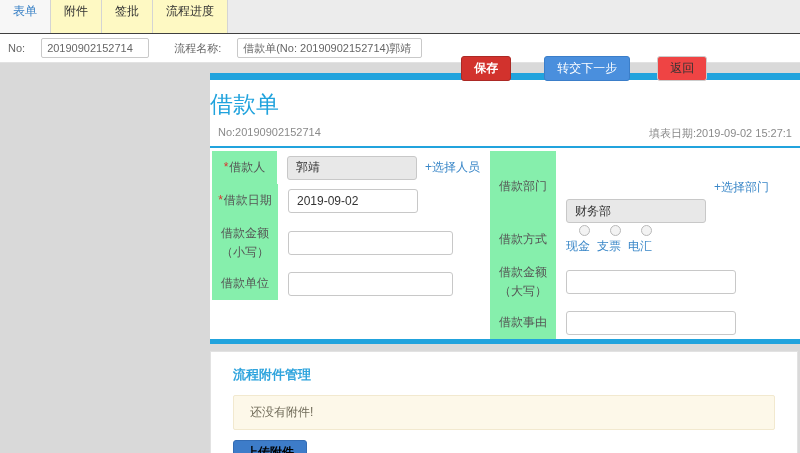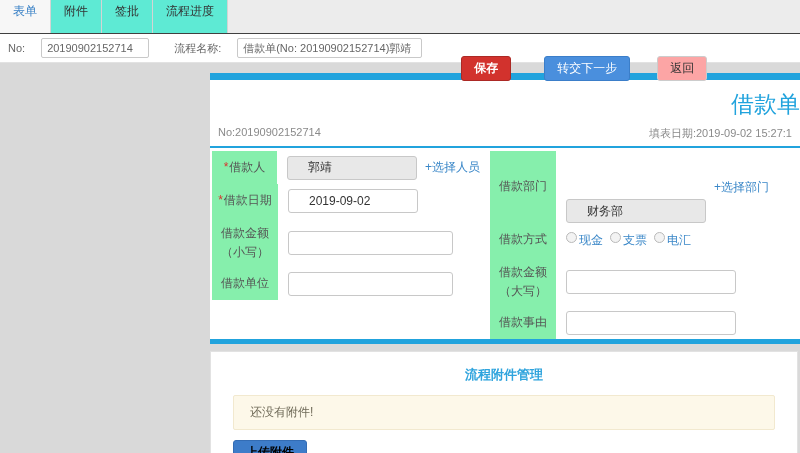--- a/index.html
+++ b/index.html
@@ -4,66 +4,66 @@
 <style>
   * { box-sizing: border-box; margin: 0; padding: 0; }
   html,body { width:800px; height:453px; overflow:hidden; }
   body {
     font-family:"Liberation Sans","DejaVu Sans",sans-serif;
     font-size:12px; color:#555; background:#d9d9d9; position:relative;
   }
   
   .tabbar { height:34px; background:#ececec; border-bottom:1px solid #404040; display:flex; }
   .tab { min-width:46px; padding:0 13px; line-height:22px; text-align:center;
-         font-size:12px; color:#333; border-right:1px solid #d4d4d4; cursor:pointer; background:#5eead4;}
+         font-size:12px; color:#333; border-right:1px solid #d4d4d4; cursor:pointer; background:#fef9c3;}
   .tab.active { background:#f7f7f7; color:#3981c6; }
   
   .toolbar { height:29px; background:#fff; border-bottom:1px solid #e2e2e2;
              display:flex; align-items:center; padding:0 8px;gap:11px; }
   .toolbar label { font-size:11px; color:#666; margin-right:5px; white-space:nowrap; }
   .toolbar input { height:20px; border:1px solid #c9c9c9; border-radius:2px;
                    font-size:11px; color:#666; padding:0 5px; font-family:inherit; }
   .inp-no { width:108px; margin-right:14px; }
   .inp-name { width:185px; }
   .btn { font-size:12px; border-radius:3px; padding:3px 12px; cursor:pointer; border:1px solid transparent;
          font-family:inherit; white-space:nowrap;margin-top:40px; }
   .btn-save { background:#d2322d; border-color:#ac2925; color:#fff; margin-left:28px; font-weight:bold;}
   .btn-next { background:#4a8fdd; border-color:#3b7ec9; color:#fff; margin-left:22px; }
-  .btn-back { background:#fca5a5; border-color:#cccccc; color:#333; margin-left:16px; }
+  .btn-back { background:#ef4444; border-color:#cccccc; color:#333; margin-left:16px; }
   
   .panel { margin-left:210px; background:#fff; }
   .panel1 { margin-top:10px; width:590px; }
   .bar-blue-top { height:7px; background:#21a3dd; }
   .bar-blue-bottom { height:5px; background:#21a3dd; }
-  .doc-title { text-align:right; color:#21a3dd; font-size:23px; padding:9px 0 3px; }
+  .doc-title { text-align:left; color:#21a3dd; font-size:23px; padding:9px 0 3px; }
   .doc-meta { display:flex; justify-content:space-between; padding:3px 8px 5px;
               font-size:11px; color:#8a8a8a; white-space:nowrap; overflow:hidden; }
   .rule-blue { height:2px; background:#21a3dd; }
   .form-body { display:flex; padding:3px 0 0 2px; background:#fff; }
   .half-left { width:268px; }
   .half-right { flex:1; margin-left:10px; }
   .frow { display:flex; }
   .lbl { width:66px; background:#86efac; display:flex; align-items:center; justify-content:center;
          text-align:center; padding:6px 5px; font-size:12px; color:#555; line-height:1.6; }
   .fld { flex:1; display:flex; align-items:center; padding-left:10px; background:#fff; }
   .r1 { min-height:33px; } .r2 { min-height:34px; } .r3 { min-height:45px; } .r4 { min-height:31px; }
   .req { color:#d9332e; margin-right:1px; }
-  .fld input { height:24px; border:1px solid #c8c8c8; border-radius:3px; padding:0 20px;
+  .fld input { height:24px; border:1px solid #c8c8c8; border-radius:3px; padding:0 8px;
                font-size:12px; color:#333; font-family:inherit; }
   .inp-ro { background:#e8e8e8; }
   .w130 { width:130px; } .w140 { width:140px;margin-top:48px; } .w165 { width:165px; } .w170 { width:170px; }
   .lnk { color:#3a87c8; font-size:12px; margin-left:8px; text-decoration:none; cursor:pointer; white-space:nowrap;}
   .radio-group { display:flex; align-items:center; gap:7px; }
-  .radio-opt { display:flex; align-items:flex-start; gap:2px; cursor:pointer; }
+  .radio-opt { display:flex; align-items:flex-end; gap:2px; cursor:pointer;flex-direction:column; }
   .radio-dot { width:11px; height:11px; border-radius:50%; border:1px solid #b9b9b9; background:#f3f3f3; }
   .radio-txt { color:#3a87c8; font-size:12px; }
   
   .panel2 { margin-top:7px; width:588px; border:1px solid #e2e2e2; padding-bottom:13px; }
   .sec-h { font-size:13px; font-weight:bold; padding:14px 22px 11px; }
-  .sec-h.blue { color:#2fa4dd;text-align:center; }
+  .sec-h.blue { color:#2fa4dd; }
   .sec-h.red { color:#c9302c; }
   .alert-empty { margin:0 22px; background:#fdf8e9; border:1px solid #f2e9cf; border-radius:2px;
                  padding:8px 16px; font-size:12px; color:#6f6a58; }
   .btn-upload { margin:10px 22px 0; background:#3d7cc9; border-color:#336cb4; color:#000000; font-weight:bold; }
   
   .panel3 { margin-top:11px; width:588px; border:1px solid #d9a3a3; height:220px; }
 </style>
 </head>
 <body>
 

